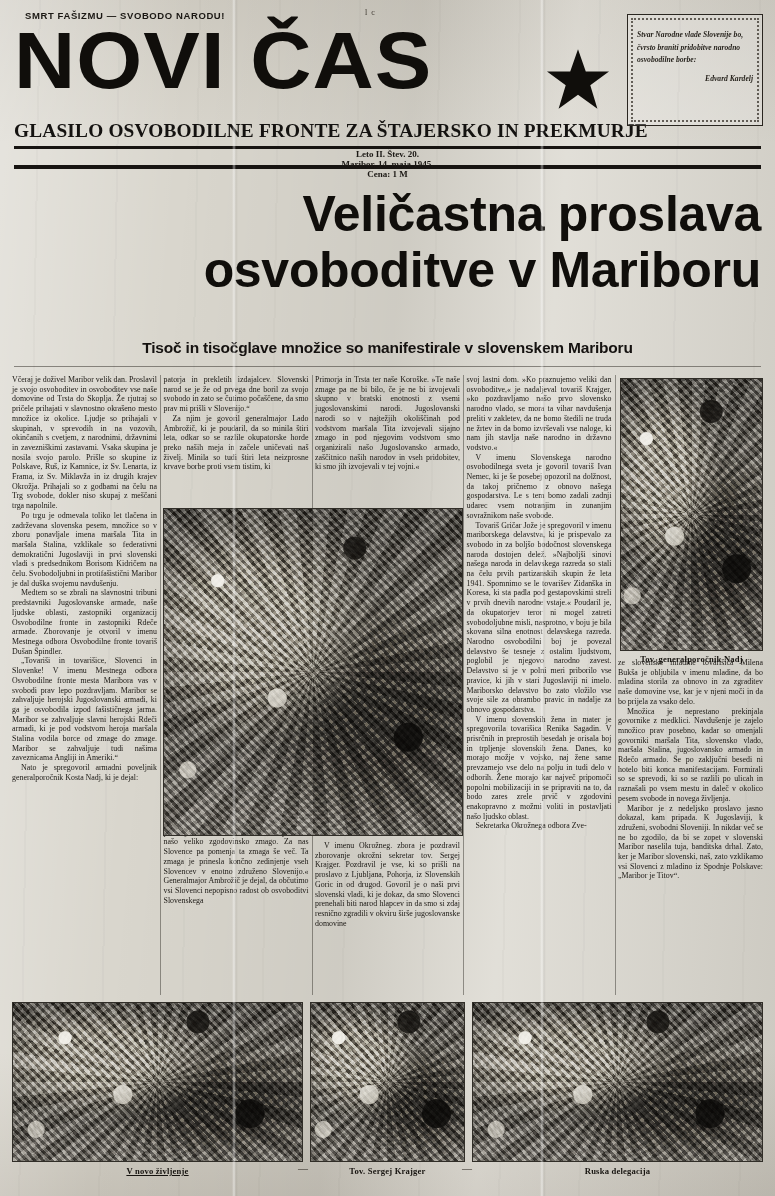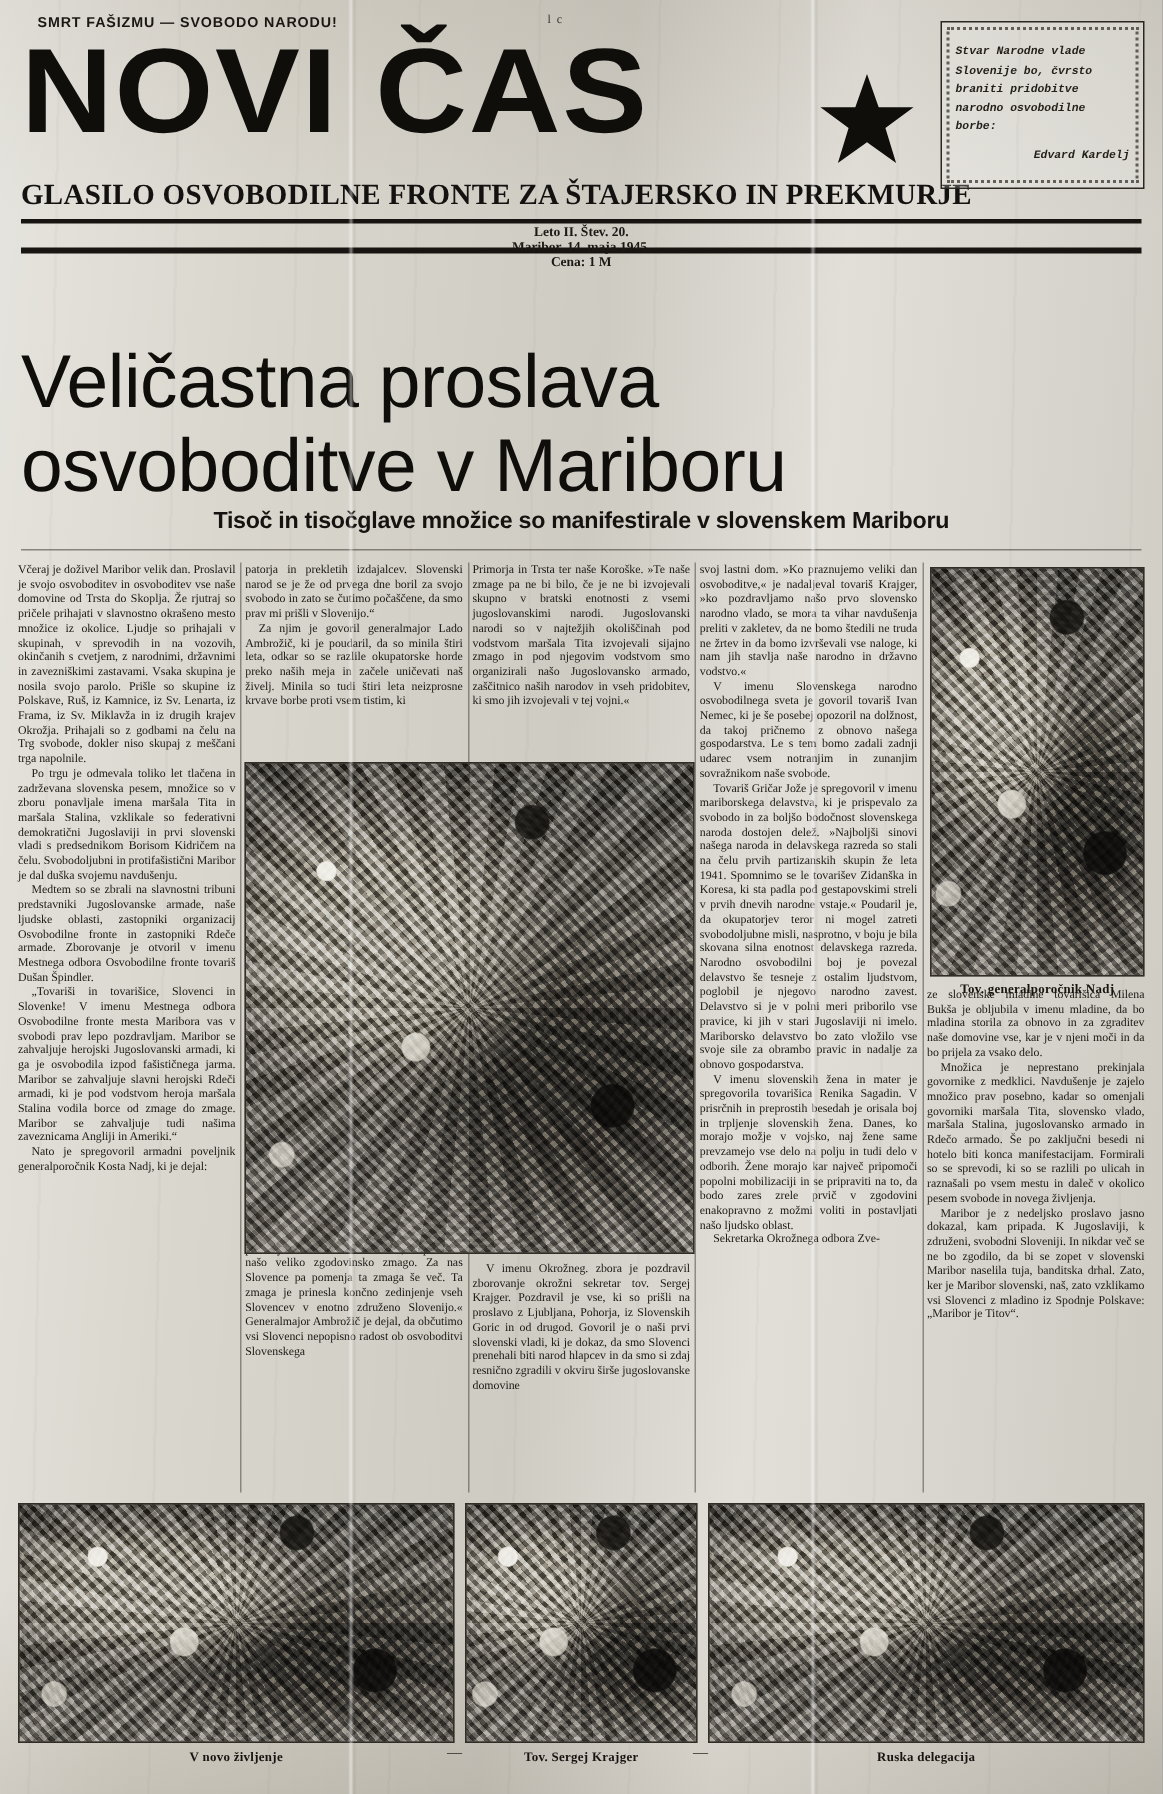--- a/index.html
+++ b/index.html
@@ -47,40 +47,40 @@
   }
   .quotebox{
     position:absolute;left:627px;top:14px;width:136px;height:112px;
     border:1px solid #2a2620;background:rgba(255,255,255,.22);
     box-sizing:border-box;padding:14px 9px 6px 9px;
   }
   .quotebox:before{
     content:"";position:absolute;inset:3px;border:2px dotted #3a342c;opacity:.75;pointer-events:none;
   }
   .quotebox p{
-    margin:0;font-family:Liberation Mono, monospace;font-style:italic;font-weight:700;
+    margin:0;font-family:Liberation Serif, serif;font-style:italic;font-weight:700;
     font-size:7.6px;line-height:12.5px;text-align:left;color:#231f19;
   }
   .quotebox .attrib{display:block;text-align:right;margin-top:6px;}
 
   .rule-wrap{position:absolute;left:14px;top:146px;width:747px;}
   .rule-thick{height:3px;background:#171411;}
   .rule-row{
     height:16px;display:flex;align-items:center;justify-content:space-between;
     font-family:"Liberation Serif", serif;font-weight:700;font-size:9px;color:#1c1915;
     padding:0 3px;box-sizing:border-box;flex-direction:column;
   }
   .rule-row span{white-space:nowrap;}
   .rule-thick2{height:4px;background:#171411;}
 
   
   .headline{
-    position:absolute;left:14px;top:186px;width:747px;text-align:left;
-    font-family:"Liberation Sans", sans-serif;font-weight:400;
-    font-size:50px;line-height:56px;color:#100e0b;letter-spacing:-.3px;margin-top:40px;
+    position:absolute;left:14px;top:186px;width:747px;text-align:right;
+    font-family:"Liberation Sans", sans-serif;font-weight:700;
+    font-size:50px;line-height:56px;color:#100e0b;letter-spacing:-.3px;
   }
   .deck{
     position:absolute;left:14px;top:338px;width:747px;text-align:center;
     font-family:"Liberation Sans", sans-serif;font-weight:700;
     font-size:15.5px;line-height:20px;color:#151210;letter-spacing:-.2px;
   }
   .deck-rule{position:absolute;left:14px;top:366px;width:747px;height:1px;background:#2b2721;opacity:.5;}
 
   
   .cols{position:absolute;left:12px;top:375px;width:751px;height:620px;display:flex;}
@@ -138,21 +138,21 @@
 
   
   .strip{position:absolute;left:12px;top:1002px;width:751px;height:160px;display:flex;}
   .strip .cell{position:relative;height:160px;}
   .strip .cell.a{width:291px;margin-right:7px;}
   .strip .cell.b{width:155px;margin-right:7px;}
   .strip .cell.c{width:291px;}
   .strip .photo{width:100%;height:100%;}
   .strip-caps{position:absolute;left:12px;top:1164px;width:751px;display:flex;}
   .strip-caps .sc{text-align:center;}
-  .strip-caps .sc.a{width:291px;margin-right:7px;}
+  .strip-caps .sc.a{width:291px;margin-right:7px;text-decoration:underline;}
   .strip-caps .sc.b{width:155px;margin-right:7px;}
   .strip-caps .sc.c{width:291px;}
   .dash{position:absolute;font-family:"Liberation Serif",serif;font-size:10px;color:#2b2721;}
   .fold{position:absolute;top:0;bottom:0;width:6px;pointer-events:none;
     background:linear-gradient(90deg, rgba(255,255,255,0), rgba(255,255,255,.45), rgba(0,0,0,.06), rgba(255,255,255,0));}
 </style>
 </head>
 <body>
 
 <div class="page">

